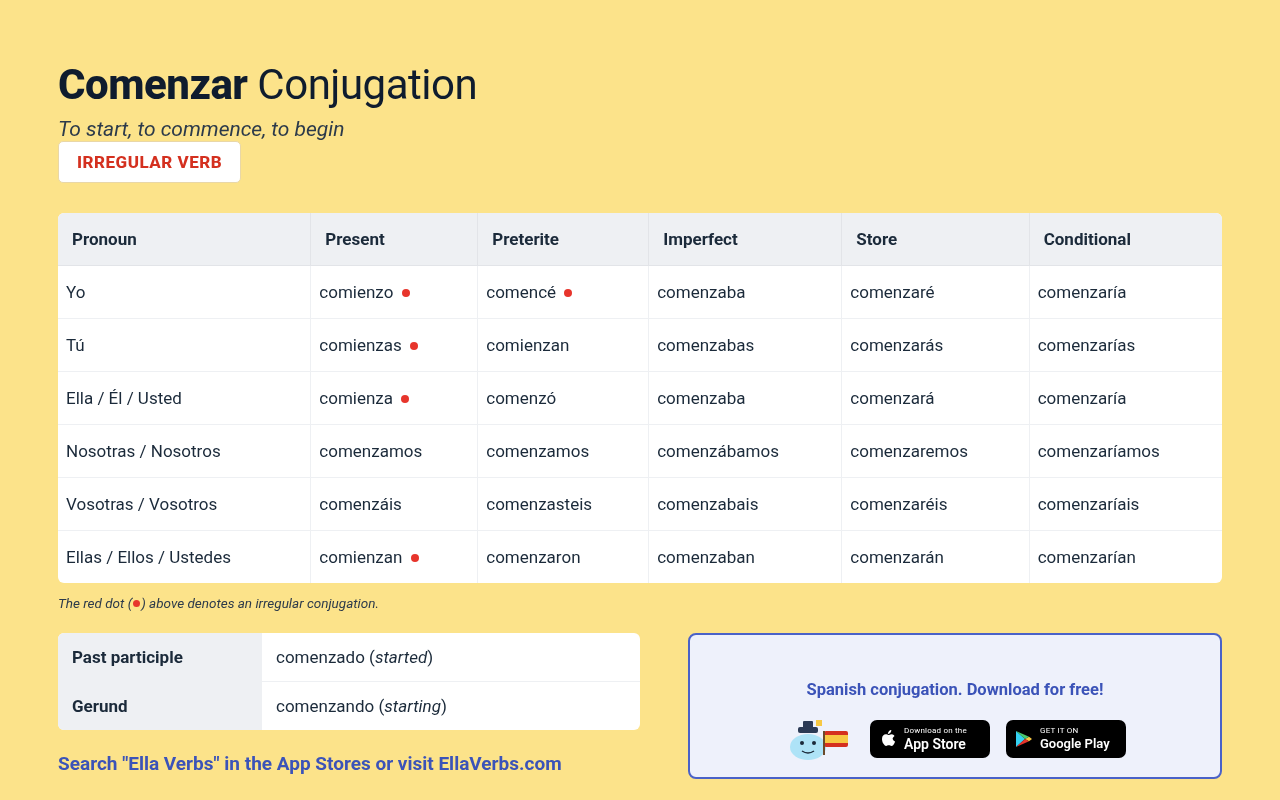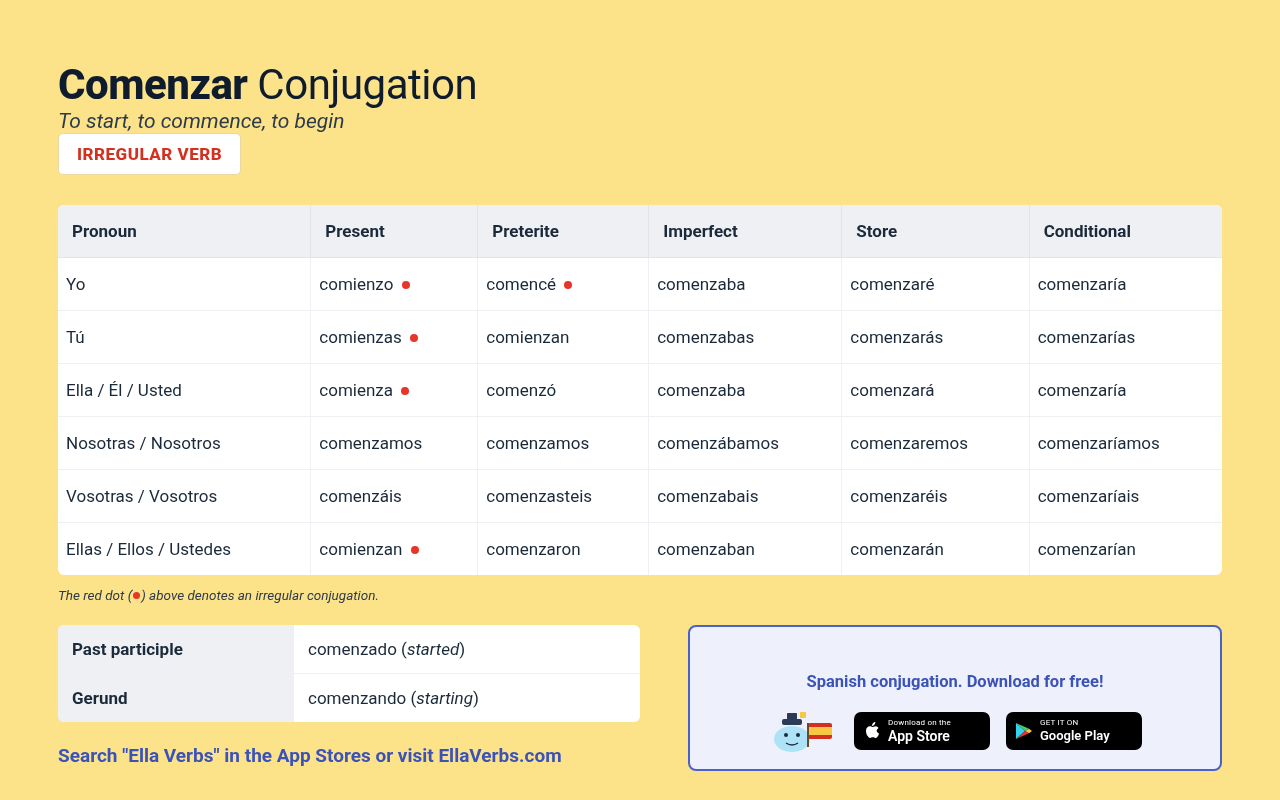--- a/index.html
+++ b/index.html
@@ -23,21 +23,21 @@
     color: #0f1c2e;
     letter-spacing: -0.5px;
   }
   .title-block h1 .verb {
     font-weight: 800;
   }
   .subtitle {
     font-size: 21px;
     font-style: italic;
     color: #2c3a4a;
-    margin-top: 0;
+    margin-top: 8px;
   }
   .badge {
     background: #fff;
     border: 1px solid #e9d7a7;
     border-radius: 5px;
     padding: 10px 18px;
     font-weight: 800;
     font-size: 17px;
     color: #d4301f;
     letter-spacing: 0.5px;
@@ -105,21 +105,21 @@
     font-size: 17px;
   }
   .part-table td {
     padding: 14px 14px;
     border-bottom: 1px solid #eef0f3;
   }
   .part-table tr:last-child td { border-bottom: none; }
   .part-table td.label {
     background: #eef0f3;
     font-weight: 700;
-    width: 236px;
+    width: 204px;
   }
   .part-table .translation { font-style: italic; }
   .promo {
     flex: 1;
     background: #eef1fb;
     border: 2px solid #4a62c8;
     border-radius: 8px;
     padding: 18px 20px 16px 20px;
     text-align: center;
   }
@@ -136,21 +136,21 @@
     gap: 16px;
     margin-top: 14px;
   }
   .store-badge {
     background: #000;
     color: #fff;
     border-radius: 7px;
     padding: 6px 12px 6px 34px;
     position: relative;
     text-align: left;
-    width: 136px;
+    width: 120px;
     height: 38px;
     display: flex;
     flex-direction: column;
     justify-content: center;
     line-height: 1;
   }
   .store-badge .small { font-size: 8px; letter-spacing: 0.2px; }
   .store-badge .big { font-size: 14px; font-weight: 600; margin-top: 2px; }
   .store-badge.google .big { font-size: 13px; }
   .store-badge svg {

